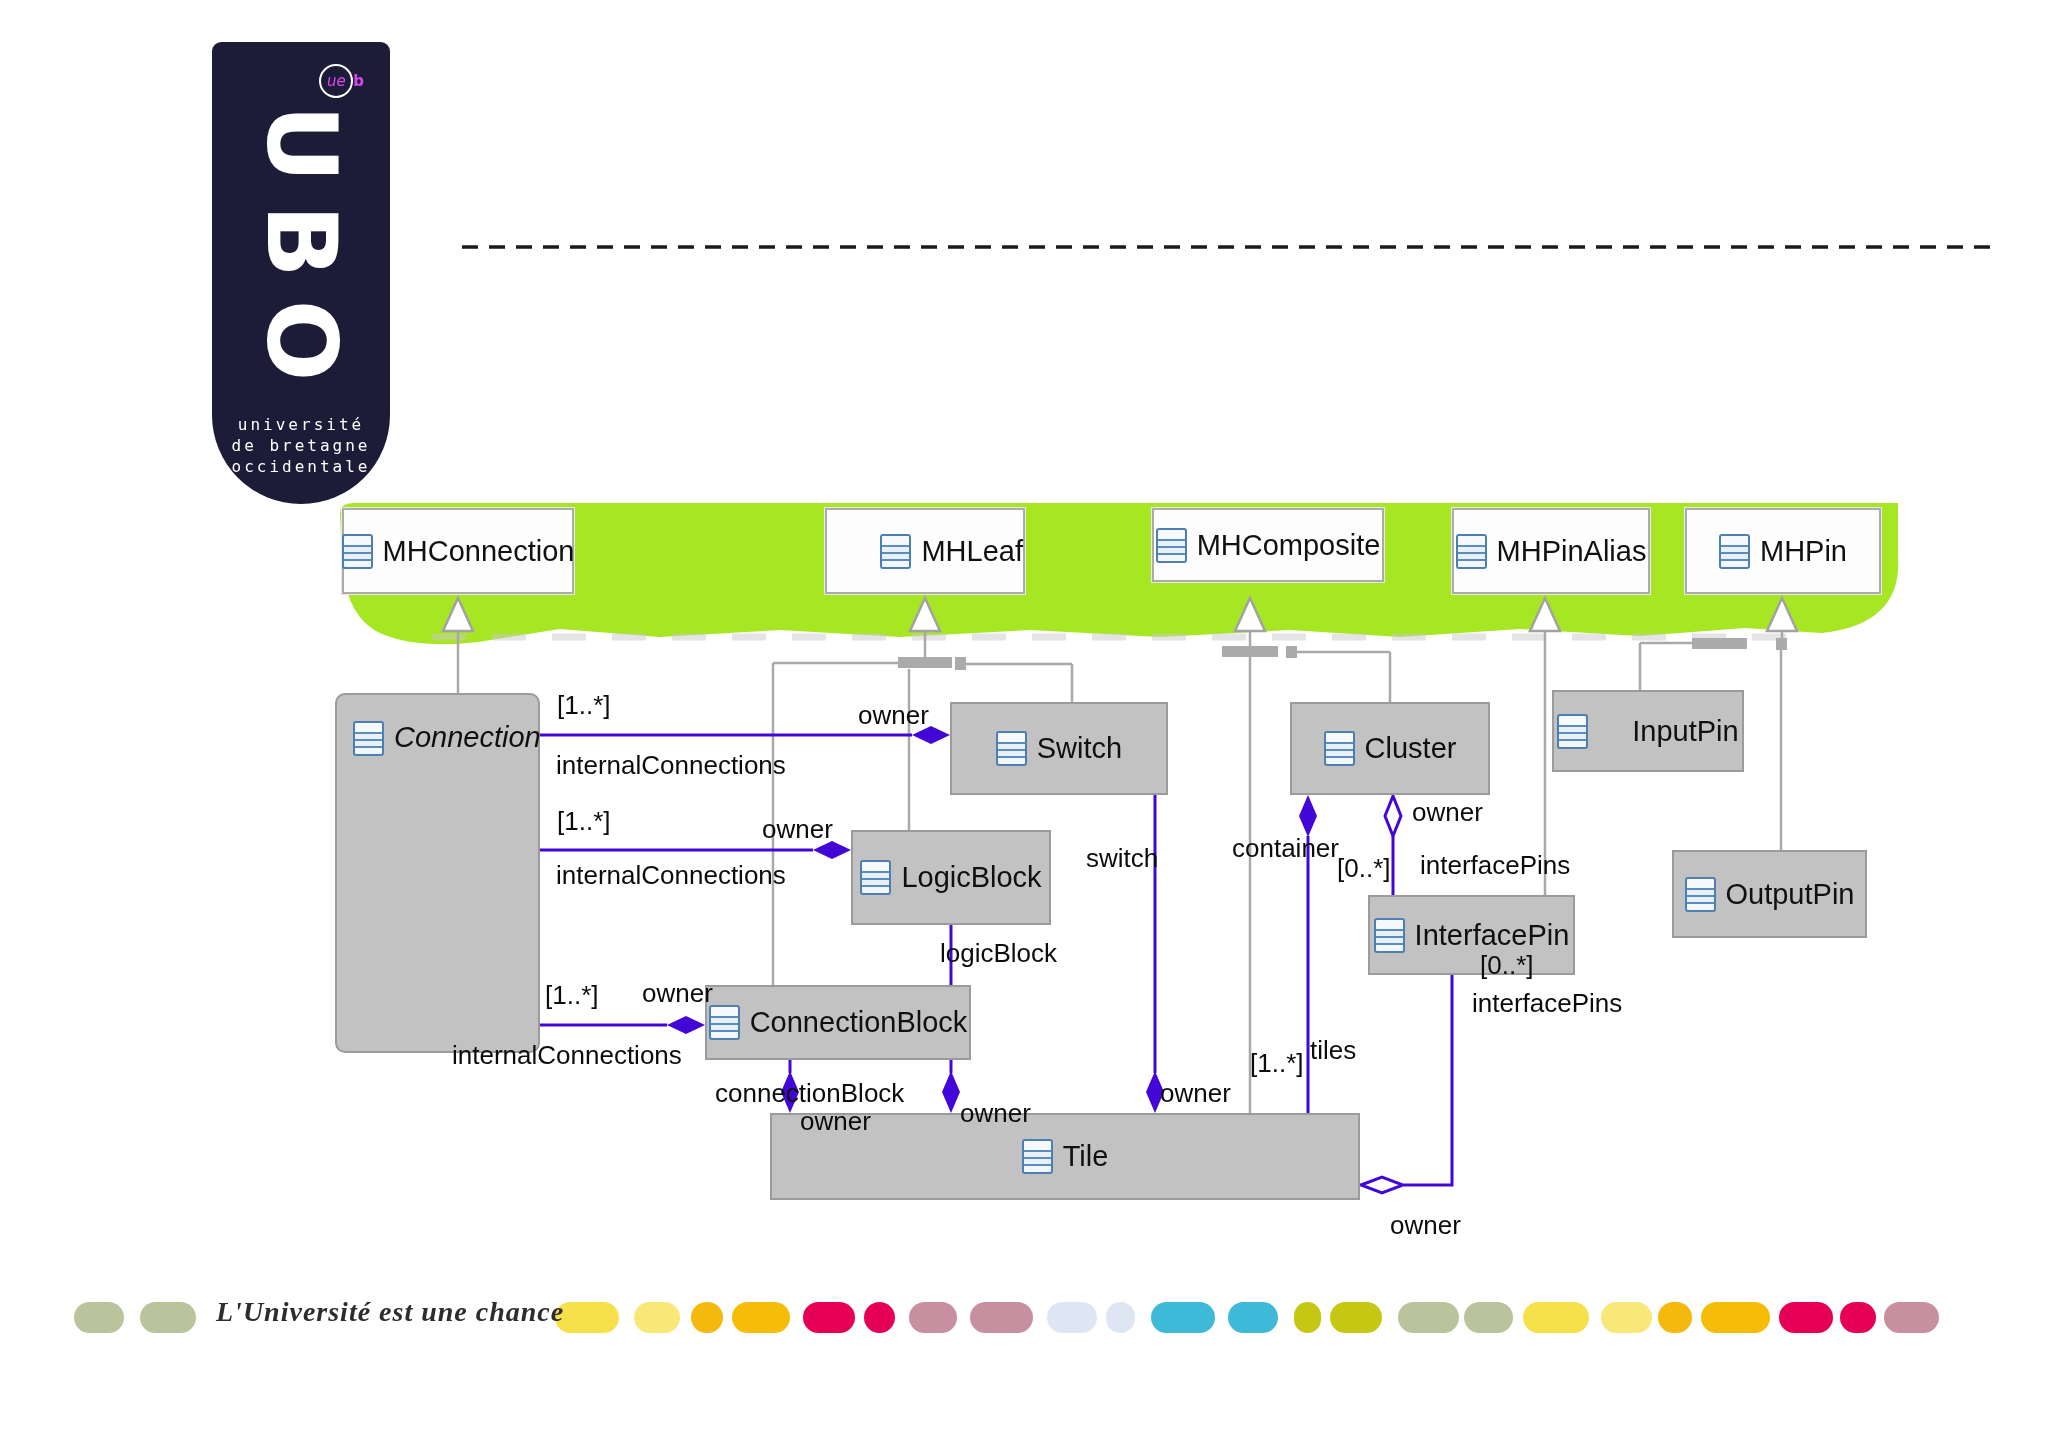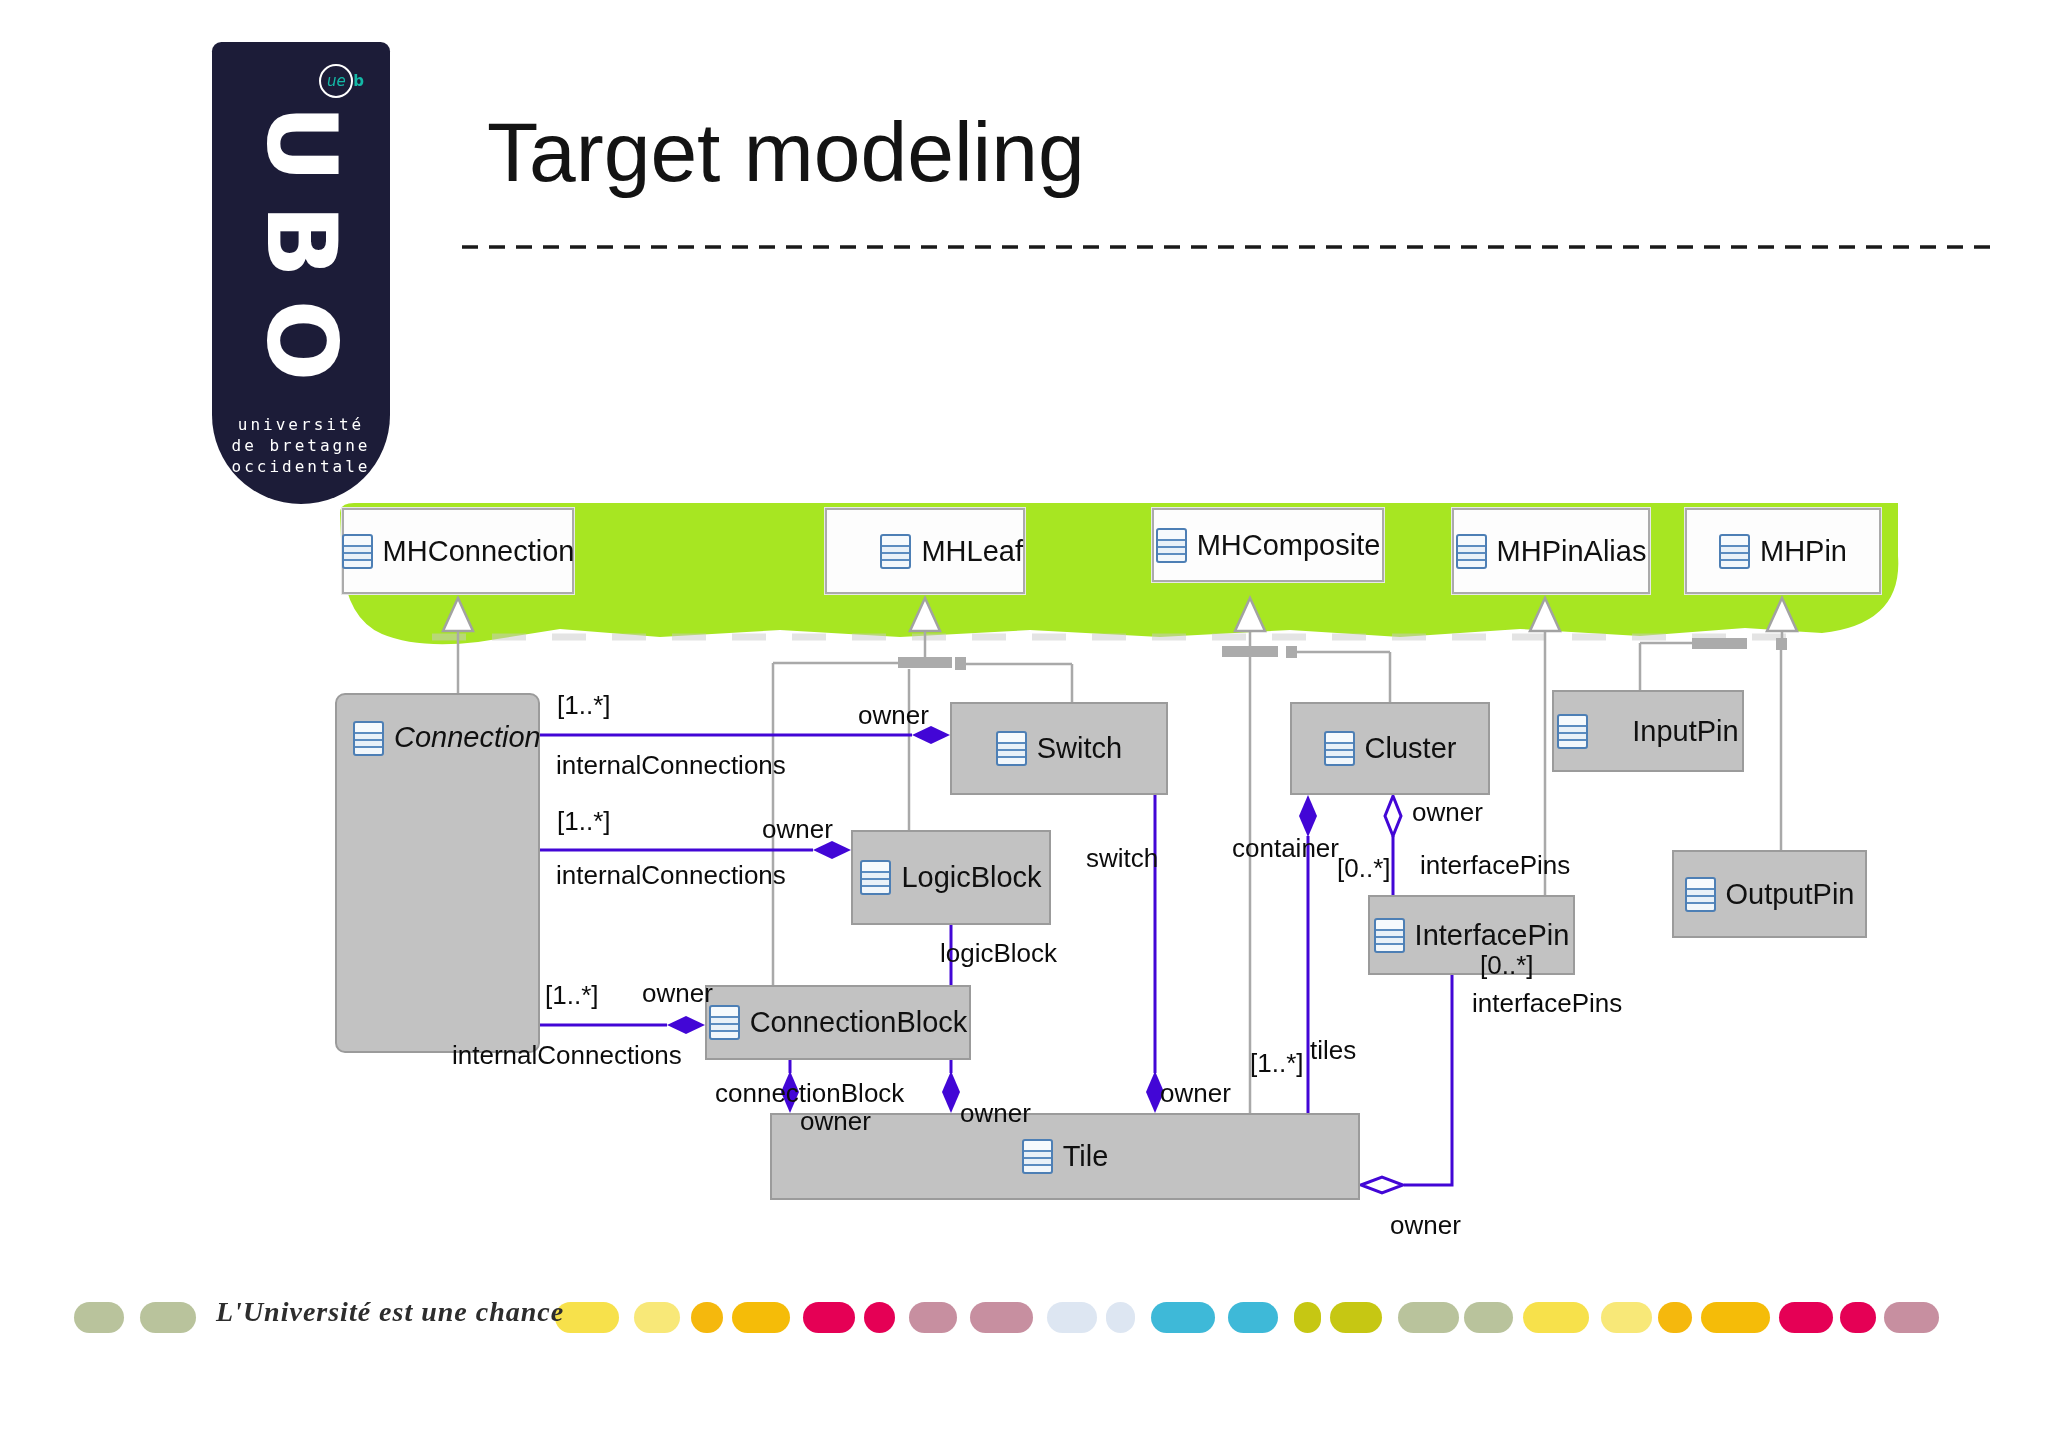--- a/index.html
+++ b/index.html
@@ -5,21 +5,21 @@
   html,body{margin:0;padding:0;background:#fff;}
   #stage{position:relative;width:2048px;height:1447px;background:#ffffff;overflow:hidden;
          font-family:"Liberation Sans",sans-serif;}
   #connectors{position:absolute;left:0;top:0;z-index:1;}
   
   #logo{position:absolute;left:212px;top:42px;width:178px;height:462px;background:#1c1c38;
         border-radius:10px 10px 95px 95px;z-index:5;}
   #logo .letters{position:absolute;left:50%;top:212px;transform:translate(-50%,-50%) rotate(90deg);
         color:#fff;font-weight:bold;font-size:96px;letter-spacing:22px;
         font-family:"DejaVu Sans",sans-serif;line-height:1;}
-  #logo .ueb{position:absolute;right:26px;top:22px;color:#14b8a6;font-size:15px;
+  #logo .ueb{position:absolute;right:26px;top:22px;color:#d946ef;font-size:15px;
         font-family:"DejaVu Sans",sans-serif;font-style:italic;}
   #logo .ueb .circ{display:inline-block;width:30px;height:30px;border:2px solid #fff;border-radius:50%;
         text-align:center;line-height:30px;font-style:italic;}
   #logo .ueb .b{font-weight:bold;font-style:normal;}
   #logo .org{position:absolute;left:0;right:0;top:372px;text-align:center;color:#fff;
         font-family:"DejaVu Sans Mono",monospace;font-size:16px;line-height:21px;letter-spacing:3px;}
   
   #page-title{position:absolute;left:487px;top:104px;font-size:84px;color:#131313;z-index:4;
         font-family:"Liberation Sans",sans-serif;font-weight:400;letter-spacing:0px;}
   
@@ -117,21 +117,20 @@
   <div id="logo">
     <div class="ueb"><span class="circ">ue</span><span class="b">b</span></div>
     <div class="letters">UBO</div>
     <div class="org">
       <div>université</div>
       <div>de bretagne</div>
       <div>occidentale</div>
     </div>
   </div>
 
-  <div id="page-title">Target modeling</div>
 
   <div id="diagram">
       <div class="box parent" style="left: 342px; top: 508px; width: 232px; height: 86px;">
         <span class="cicon"></span>
         <span class="lbl">MHConnection</span>
       </div>
       <div class="box parent" style="left: 825px; top: 508px; width: 200px; height: 86px; justify-content: flex-end;">
         <span class="cicon"></span>
         <span class="lbl">MHLeaf</span>
       </div>

